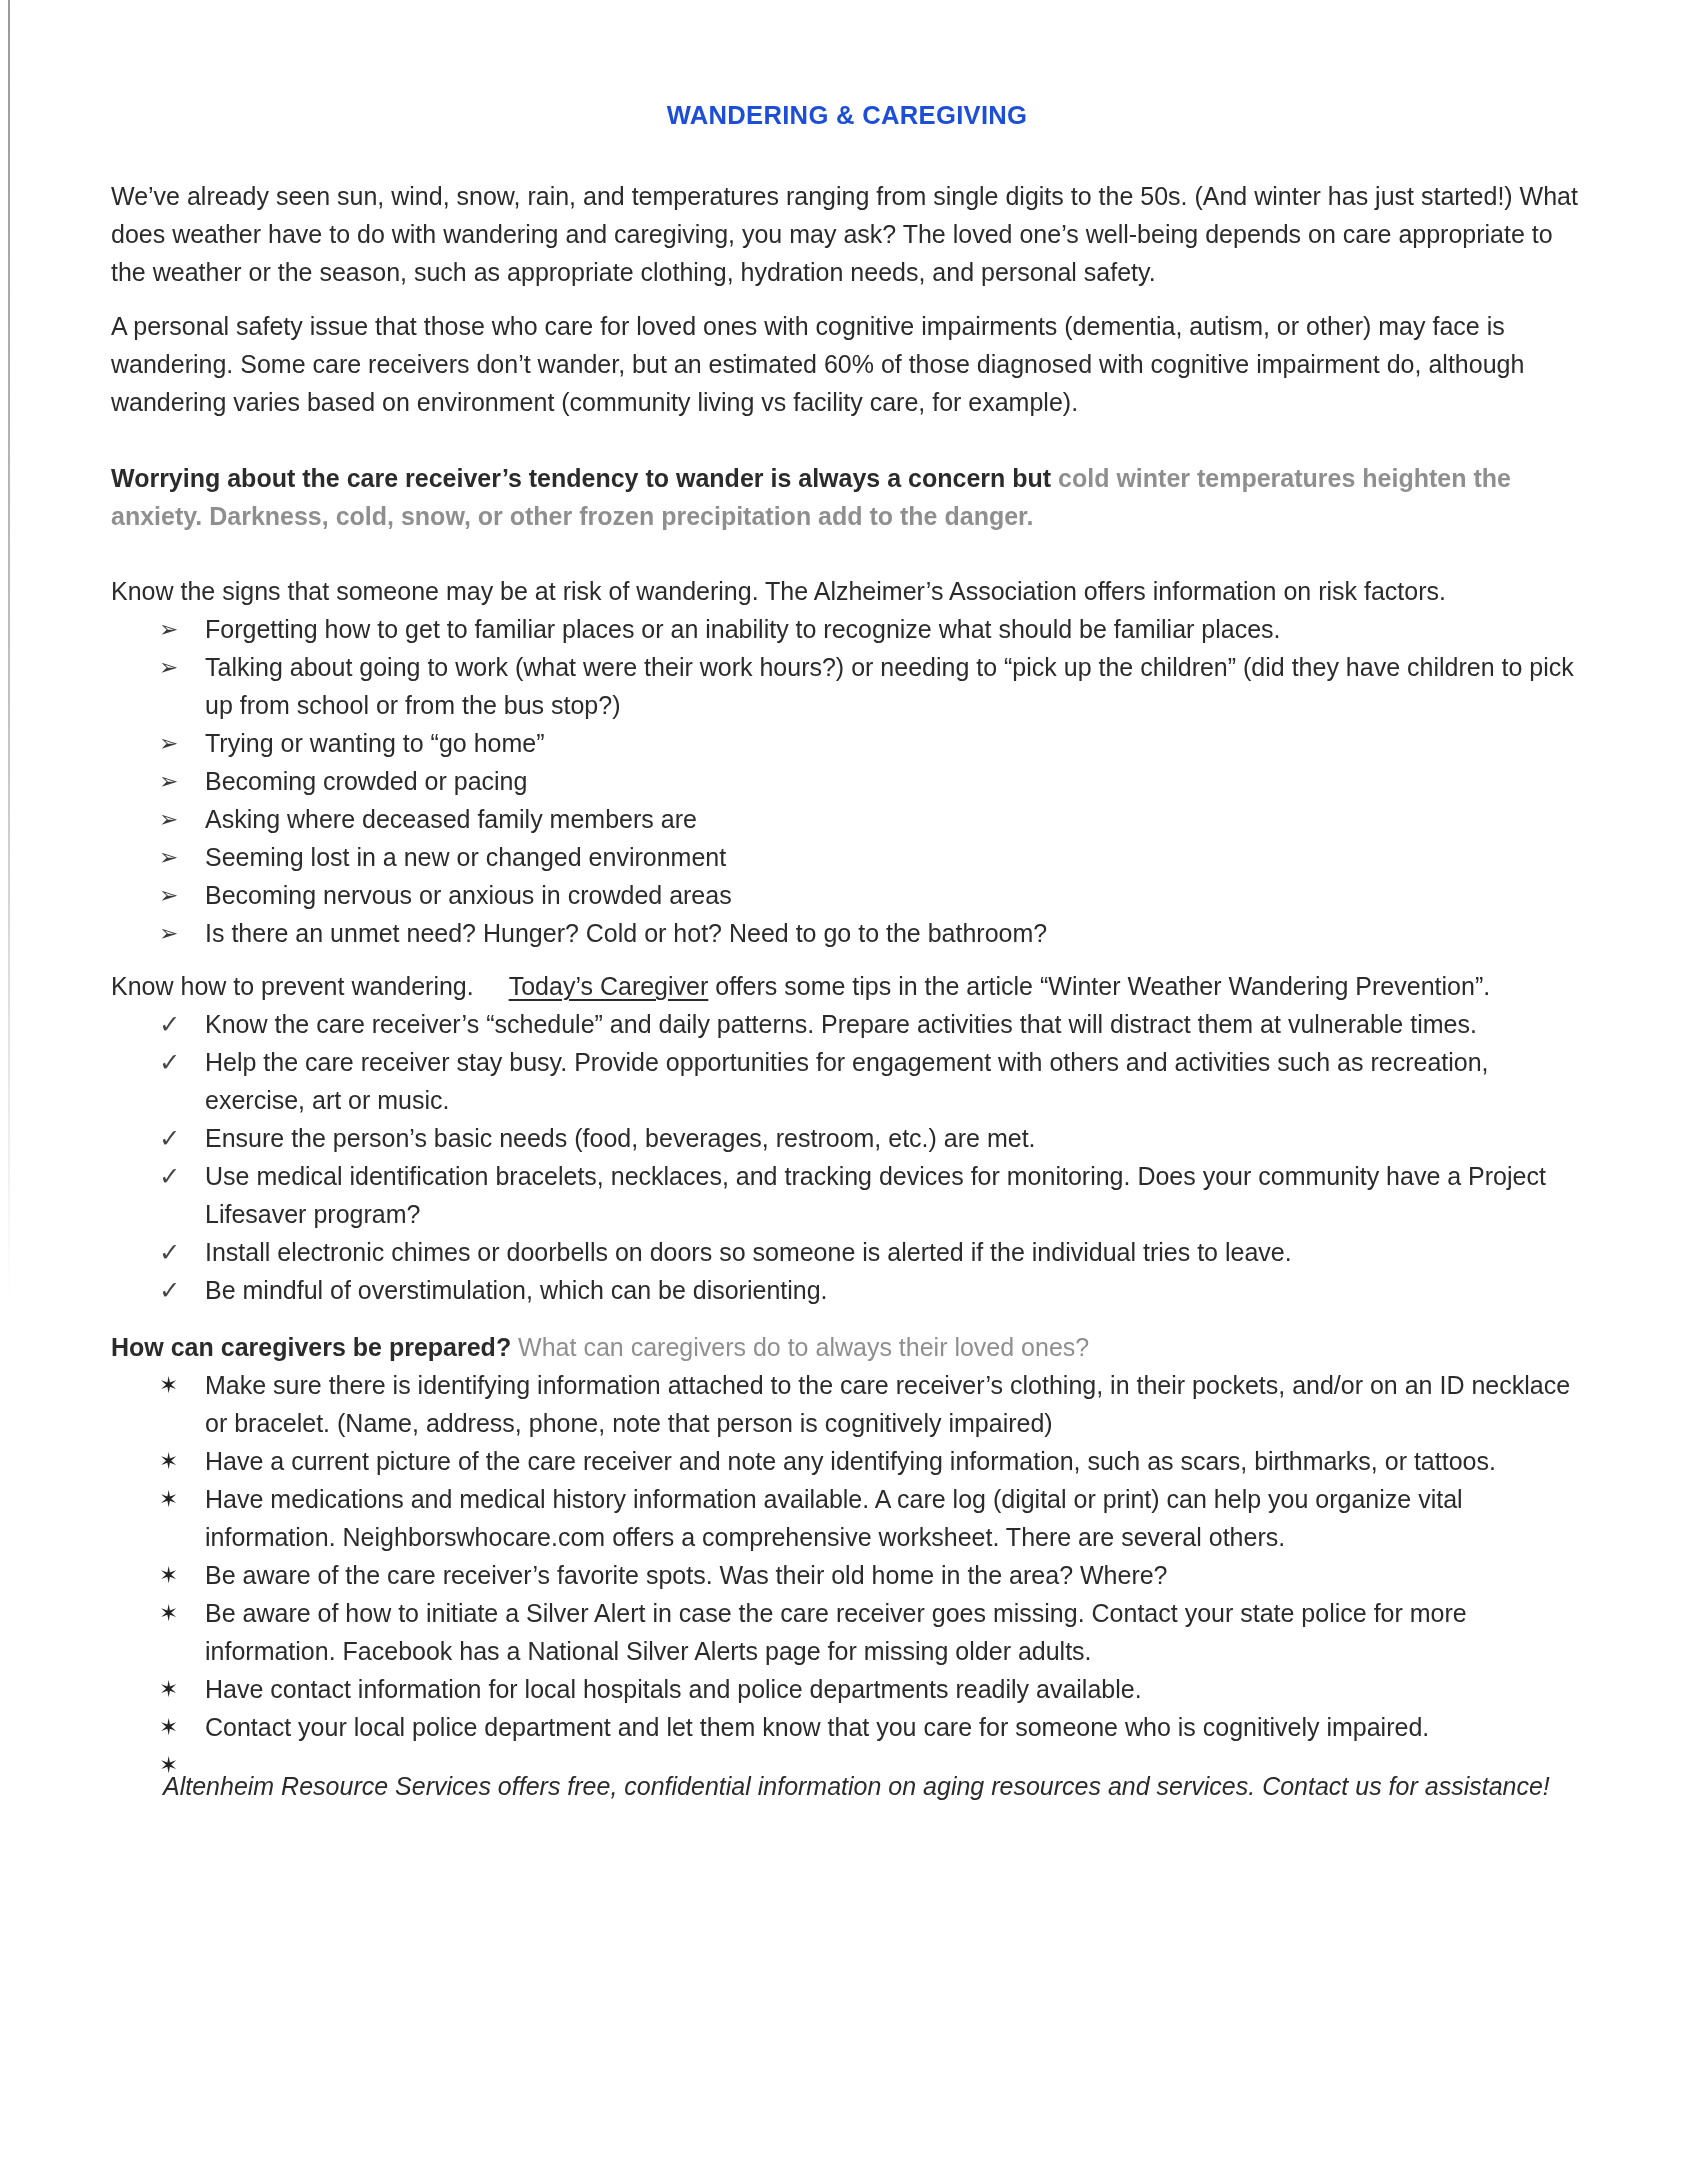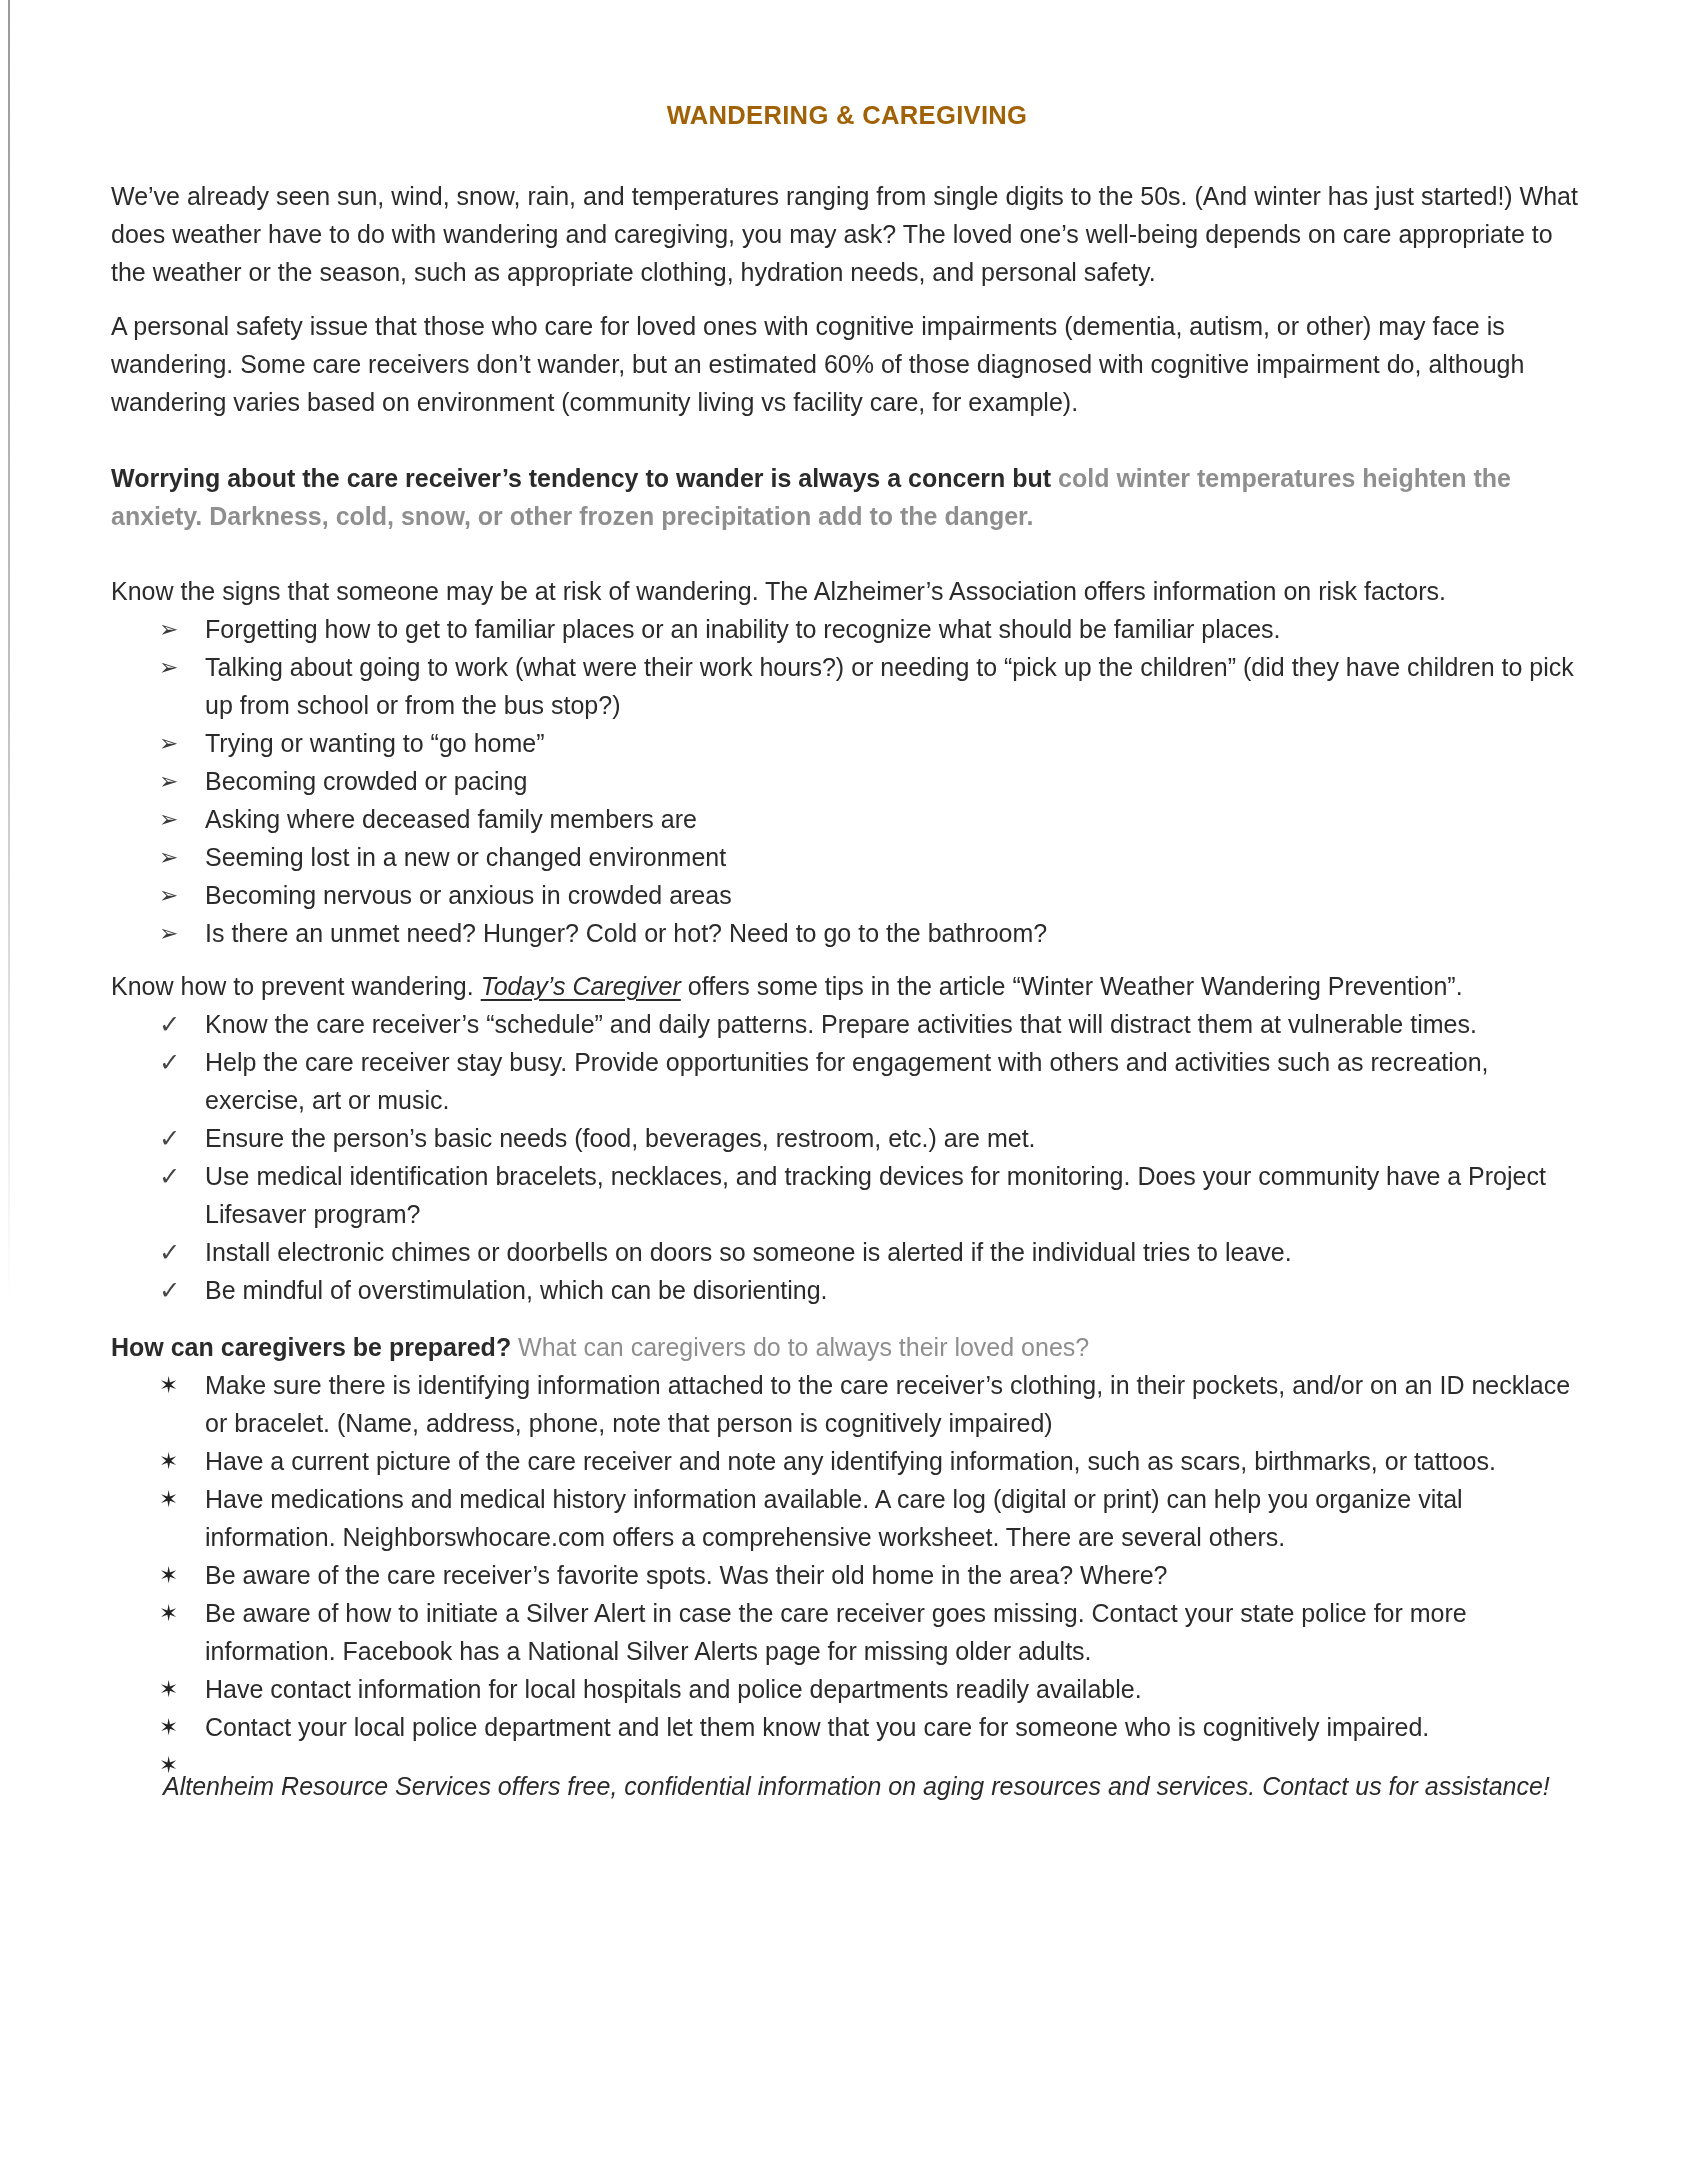--- a/index.html
+++ b/index.html
@@ -11,36 +11,36 @@
     color:#2b2b2b;
     position:relative; overflow:hidden;
   }
   .scan-edge {
     position:absolute; left:7.7px; top:0; width:2.6px; height:1303px;
     background:linear-gradient(#9a9a9a 0%, #c2c2c2 55%, rgba(200,200,200,0) 100%);
   }
   .page { padding:96px 102px 0 111px; }
   h1 {
     font-size:25.6px; font-weight:700; line-height:38px;
-    text-align:center; margin:0 0 43px 0; letter-spacing:0.3px; color:#a16207;
+    text-align:center; margin:0 0 43px 0; letter-spacing:0.3px; color:#1d4ed8;
   }
   p { margin:0; }
   .mb-a { margin-bottom:16px; }
   .mb-b { margin-bottom:38px; }
   .mb-c { margin-bottom:37px;font-weight:bold; }
   ul { list-style:none; margin:0; padding:0; }
   .mb-arrow { margin-bottom:15.3px; }
   .mb-check { margin-bottom:19px; }
   .mb-star  { margin-bottom:21px; }
   li { position:relative; padding-left:94px; }
   .mk { position:absolute; left:48px; top:0; color:#3a3a3a; font-size:23px; }
   .mk.check { color:#464646; font-size:25.6px; }
   .mk.star  { color:#222222; font-size:23px; }
   .u  { text-underline-offset:4.3px; text-decoration-thickness:1.7px; }
-  .iu { font-style:italic; text-decoration:underline; text-underline-offset:4.3px; text-decoration-thickness:1.7px; }
+  .iu { text-decoration:underline; text-underline-offset:4.3px; text-decoration-thickness:1.7px;margin-left:28px; }
   .b  { font-weight:700; }
   .faded { color:#8f8f8f; }
   .footer { font-style:italic; padding-left:40px; margin:12px; }
 </style>
 </head>
 <body>
 
 <div class="scan-edge"></div>
 
 <div class="page">

